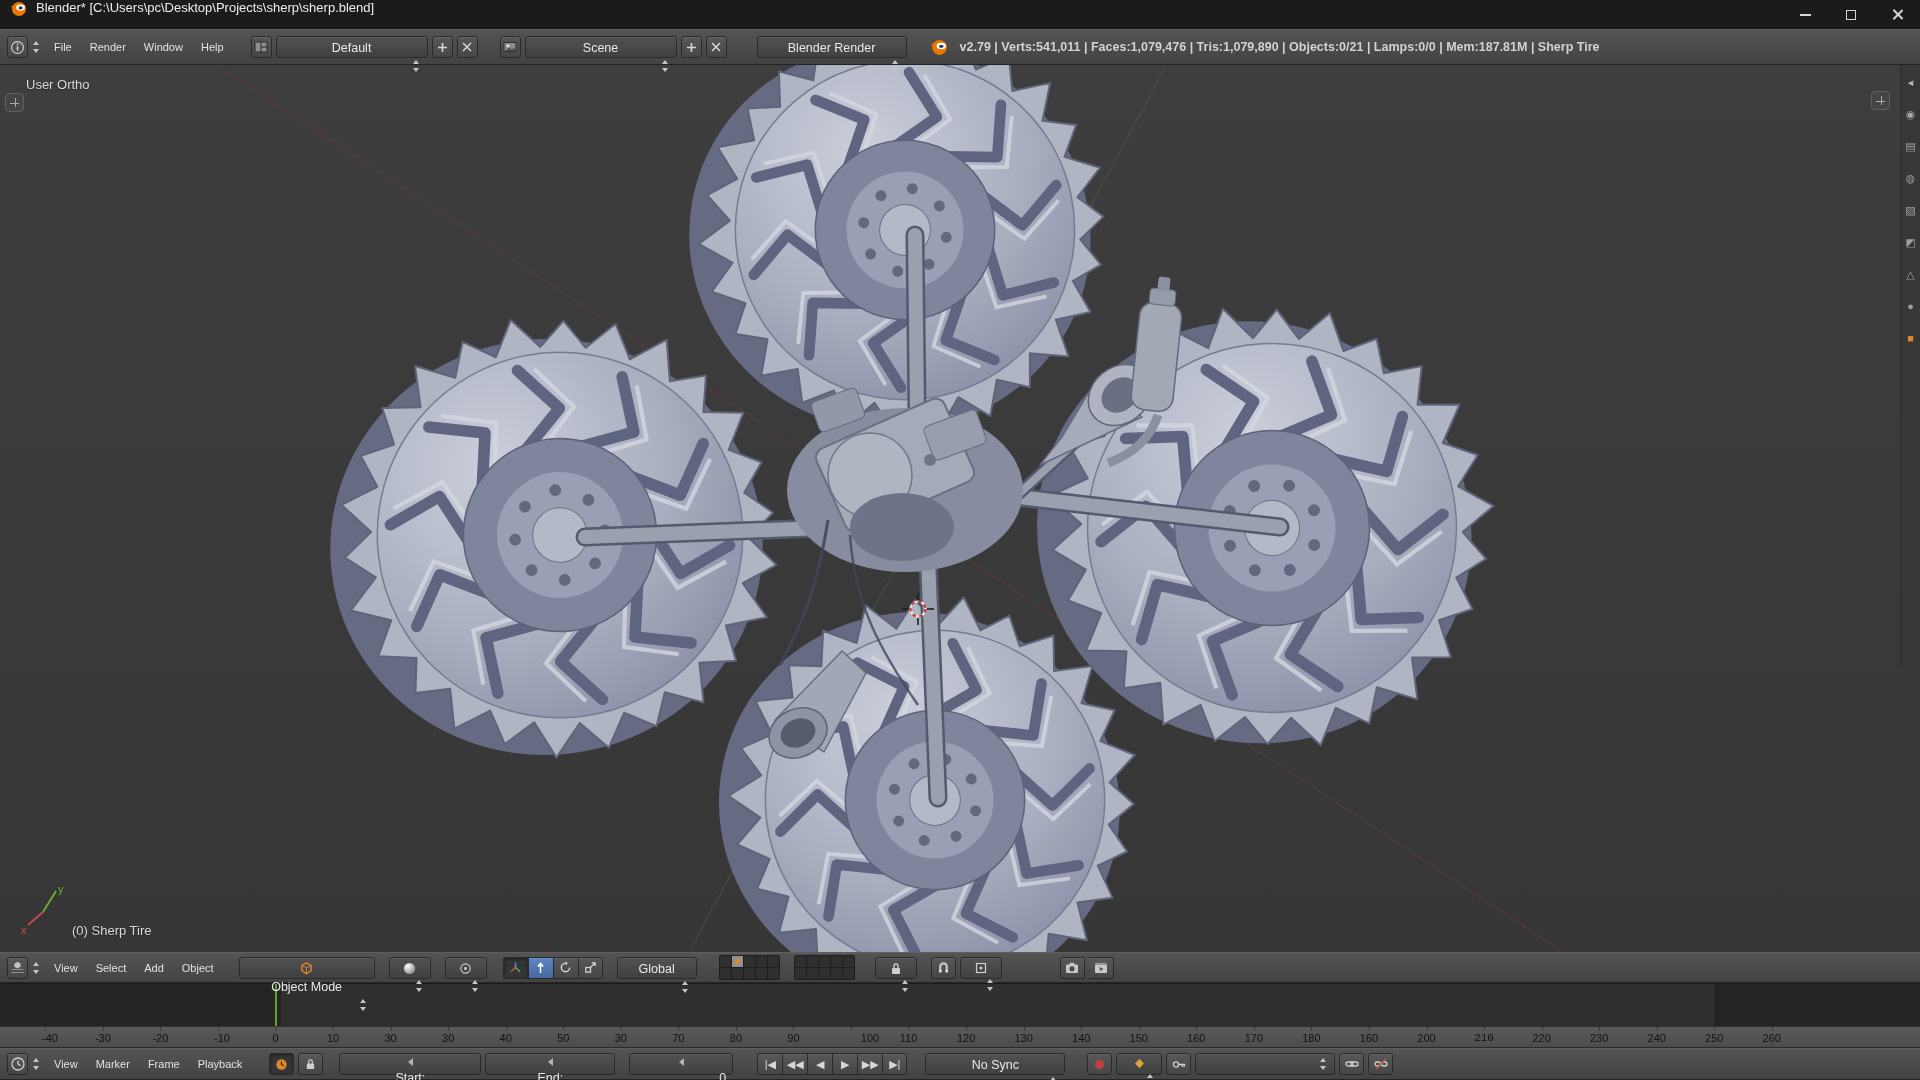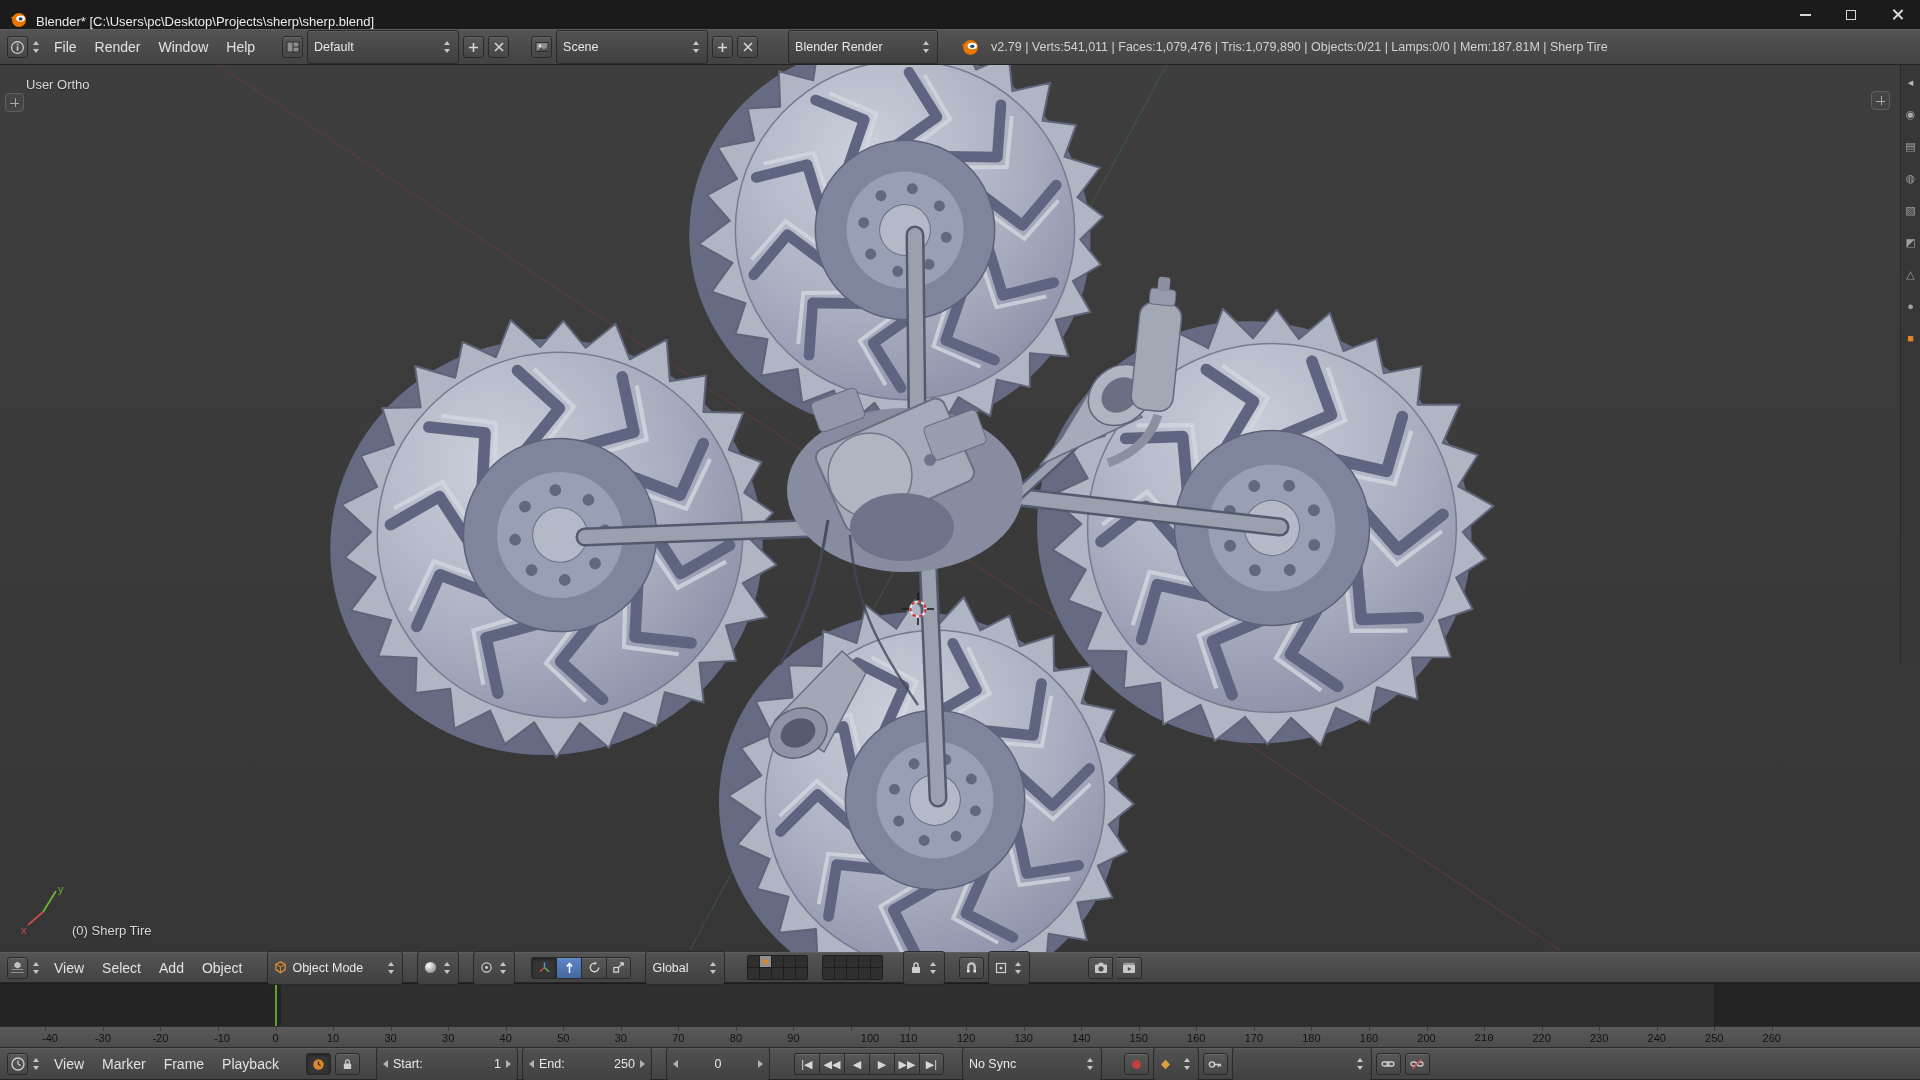--- a/index.html
+++ b/index.html
@@ -1,58 +1,58 @@
 <!DOCTYPE html>
 <html><head>
 <meta charset="utf-8">
 <style>
   * { margin:0; padding:0; box-sizing:border-box; }
   html,body { width:1920px; height:1080px; overflow:hidden; background:#000; }
   #root { position:relative; width:1920px; height:1080px; font-family:"Liberation Sans","DejaVu Sans",sans-serif; font-size:13px; color:#e6e6e6; background:#3a3a3a; user-select:none; }
 
   
-  .titlebar { position:absolute; top:0; left:0; width:100%; height:29px; background:#1b1b1b; display:flex; align-items:flex-end; z-index:30; }
+  .titlebar { position:absolute; top:0; left:0; width:100%; height:29px; background:#1b1b1b; display:flex; align-items:flex-start; z-index:30; }
   .titlebar .logo { margin-left:9px; display:flex; }
   .titlebar .title { margin-left:9px; font-size:13px; color:#ececec; white-space:nowrap; }
   .win-controls { margin-left:auto; display:flex; height:100%; }
   .win-btn { width:46px; height:100%; display:flex; align-items:center; justify-content:center; }
   .ic-min { width:11px; height:2px; background:#d6d6d6; }
   .ic-max { width:10px; height:10px; border:1.5px solid #d6d6d6; }
   .ic-close { position:relative; width:13px; height:13px; }
   .ic-close::before,.ic-close::after { content:""; position:absolute; left:6px; top:0; width:1.8px; height:13px; background:#d6d6d6; }
   .ic-close::before { transform:rotate(45deg); } .ic-close::after { transform:rotate(-45deg); }
 
   
   .hbar { position:absolute; left:0; width:100%; background:linear-gradient(#545454,#434343); border-top:1px solid #5f5f5f; border-bottom:1px solid #242424; display:flex; align-items:center; gap:4px; z-index:20; }
   #info-header { top:29px; height:36px; padding:0 7px; }
   #vp-header { top:952px; height:31px; padding:0 7px; }
   #tl-header { top:1048px; height:32px; padding:0 7px; }
 
   .menus { display:flex; align-items:center; }
-  .menu-item { padding:0 9px; color:#e2e2e2; font-size:14px; line-height:22px; border-radius:3px; cursor:default; }
-
-  .field { display:inline-flex; align-items:center; height:22px; background:linear-gradient(#525252,#404040); border:1px solid #2a2a2a; border-radius:3px; padding:16px 6px; gap:5px; color:#e8e8e8; font-size:12.5px; box-shadow:inset 0 1px 0 rgba(255,255,255,.07); white-space:nowrap; }
+  .menu-item { padding:0 9px; color:#e2e2e2; font-size:11px; line-height:22px; border-radius:3px; cursor:default; }
+
+  .field { display:inline-flex; align-items:center; height:22px; background:linear-gradient(#525252,#404040); border:1px solid #2a2a2a; border-radius:3px; padding:4px 6px; gap:5px; color:#e8e8e8; font-size:12.5px; box-shadow:inset 0 1px 0 rgba(255,255,255,.07); white-space:nowrap;flex-direction:column; }
   .field .val { pointer-events:none; }
   .sq-btn { width:21px; height:22px; display:inline-flex; align-items:center; justify-content:center; background:linear-gradient(#585858,#464646); border:1px solid #2a2a2a; border-radius:3px; color:#dcdcdc; font-size:13px; box-shadow:inset 0 1px 0 rgba(255,255,255,.08); }
   .tool-btn { width:25px; height:22px; display:inline-flex; align-items:center; justify-content:center; background:linear-gradient(#585858,#464646); border:1px solid #2a2a2a; color:#d8d8d8; font-size:11px; box-shadow:inset 0 1px 0 rgba(255,255,255,.08); }
   .btn-group { display:flex; }
   .btn-group .tool-btn { border-right-width:0; }
   .btn-group .tool-btn:first-child { border-radius:3px 0 0 3px; }
   .btn-group .tool-btn:last-child { border-radius:0 3px 3px 0; border-right-width:1px; }
   .tool-btn.active { background:linear-gradient(#5d86c8,#44679f); color:#fff; }
   .tool-btn.pressed { background:#353535; box-shadow:inset 0 1px 3px rgba(0,0,0,.5); }
 
   .dd-arrows { position:relative; display:inline-block; width:9px; height:12px; flex:none; }
   .dd-arrows::before { content:""; position:absolute; left:1px; top:0; border-left:3.5px solid transparent; border-right:3.5px solid transparent; border-bottom:4.5px solid #c6c6c6; }
   .dd-arrows::after { content:""; position:absolute; left:1px; bottom:0; border-left:3.5px solid transparent; border-right:3.5px solid transparent; border-top:4.5px solid #c6c6c6; }
   .step-l,.step-r { width:0; height:0; border-top:4px solid transparent; border-bottom:4px solid transparent; flex:none; }
   .step-l { border-right:5px solid #b3b3b3; }
   .step-r { border-left:5px solid #b3b3b3; }
 
-  .stats { margin-left:8px; font-size:12.5px; color:#d2d2d2; white-space:nowrap; }
+  .stats { margin-left:8px; font-size:12.5px; color:#d2d2d2; white-space:nowrap;font-weight:bold; }
 
   
   #viewport { position:absolute; top:65px; left:0; width:1920px; height:887px; overflow:hidden; background:linear-gradient(#3e3e3e,#363636); z-index:1; }
   .vp-label { position:absolute; font-size:13px; color:#d9d9d9; text-shadow:0 1px 1px rgba(0,0,0,.4); }
   #view-label { left:26px; top:12px; }
   #object-label { left:72px; top:858px; }
   .plus-tab { position:absolute; width:19px; height:19px; border:1px solid #606060; border-radius:4px; background:rgba(75,75,75,.55); }
   .plus-tab::before,.plus-tab::after { content:""; position:absolute; background:#aaaaaa; }
   .plus-tab::before { left:4px; top:8.5px; width:9px; height:1.5px; }
   .plus-tab::after { left:8.5px; top:4px; width:1.5px; height:9px; }

